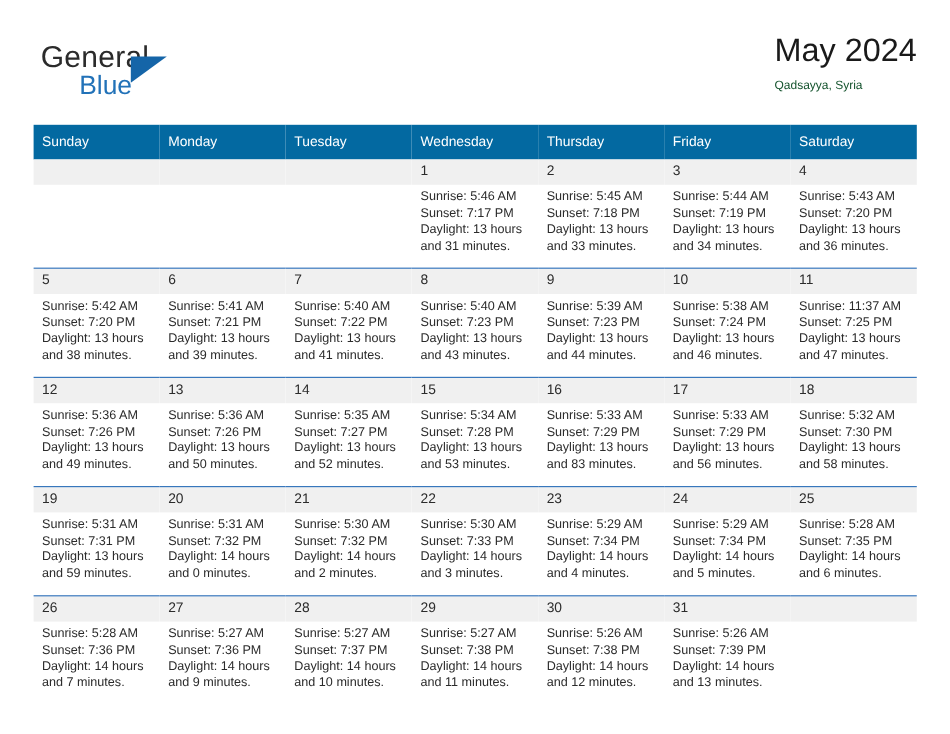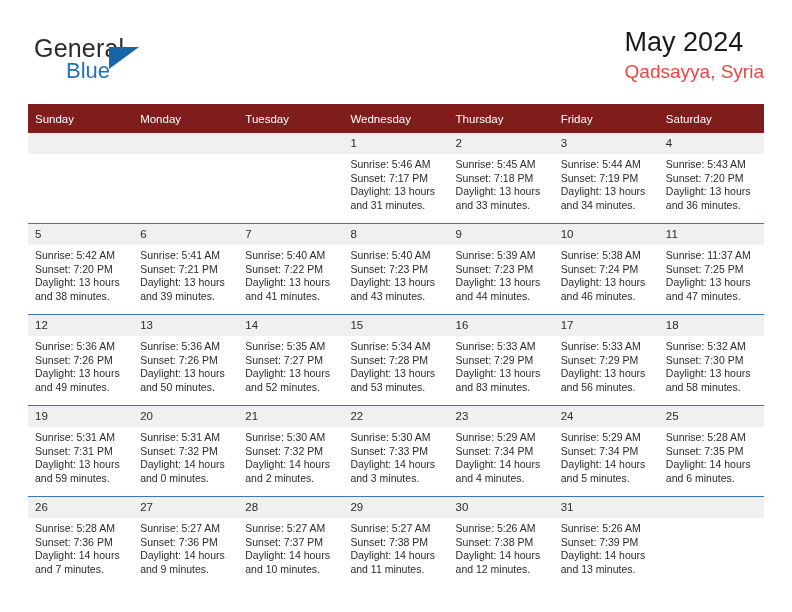--- a/index.html
+++ b/index.html
@@ -69,38 +69,38 @@
     right: 0;
     top: 0;
   }
   .cal-title {
     font-size: 27px;
     color: #1a1a1a;
     line-height: 32px;
     white-space: nowrap;
   }
   .cal-subtitle {
-    font-size: 19px;
-    color: #ef4444;
+    font-size: 10px;
+    color: #14532d;
     line-height: 20px;
     margin-top: 4px;
     white-space: nowrap;
   }
 
   
   .calendar {
     position: absolute;
     left: 28px;
     top: 104px;
     width: 736px;
     border-collapse: collapse;
     table-layout: fixed;
   }
   .calendar th {
-    background: #7f1d1d;
+    background: #0369a1;
     color: #ffffff;
     font-size: 11.5px;
     font-weight: normal;
     text-align: left;
     padding: 5px 0 5px 7px;
     height: 19px;
     border: none;
     margin-left: 48px;
   }
   .calendar td {

